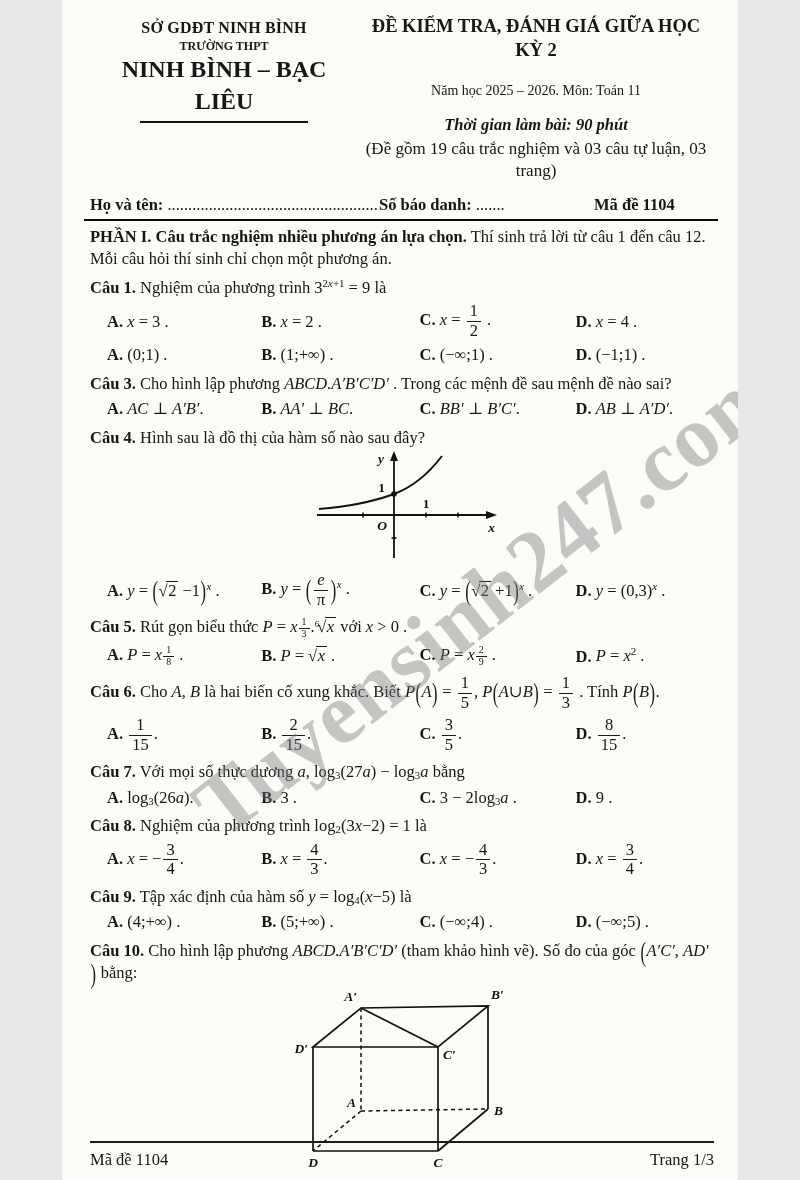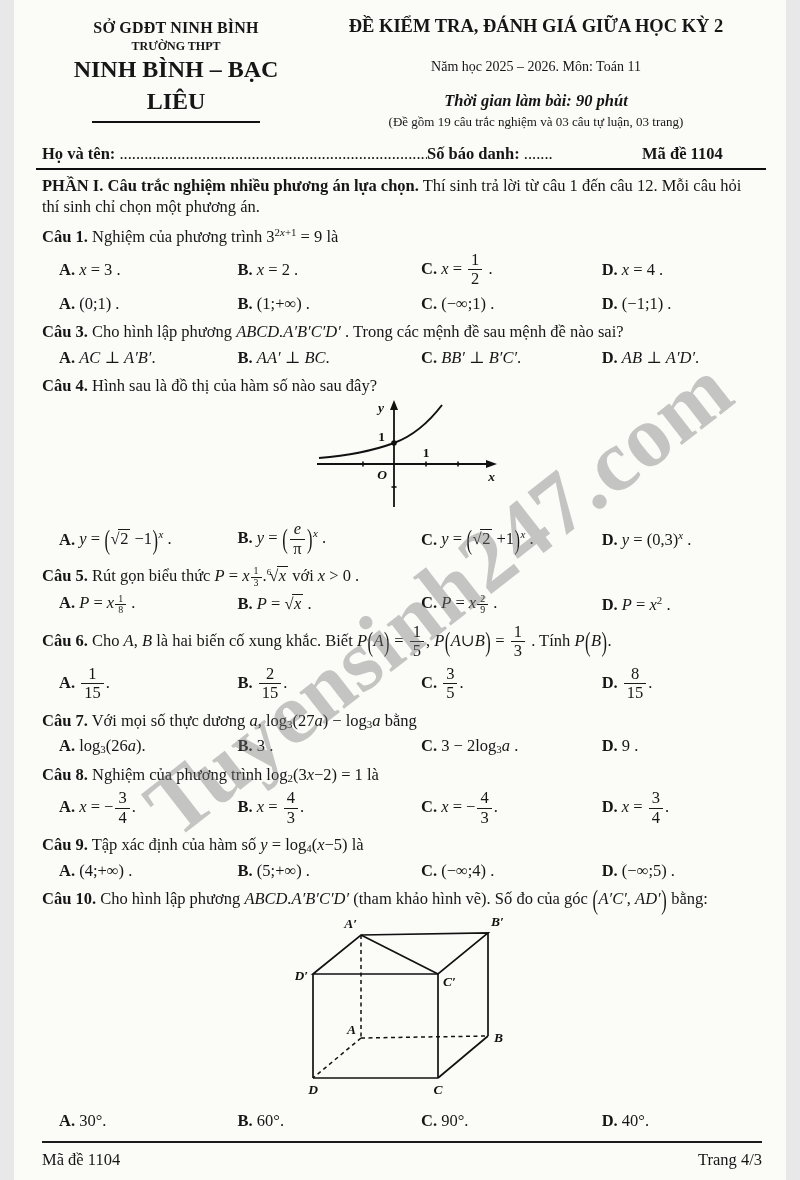--- a/index.html
+++ b/index.html
@@ -1,32 +1,32 @@
 <!DOCTYPE html>
 <html><head>
 <meta charset="utf-8">
 <style>
   html,body{margin:0;padding:0;background:#e8e8e8;}
-  .page{position:relative;width:772px;height:1180px;margin:0 auto;background:#fbfbf8;
+  .page{position:relative;width:676px;height:1180px;margin:0 auto;background:#fbfbf8;
         font-family:"Liberation Serif","DejaVu Serif",serif;color:#161616;
         font-size:16.5px;line-height:1.3;overflow:hidden;box-sizing:border-box;
         padding:14px 24px 0 28px;}
   .b{font-weight:bold;}
   
   .header{display:flex;align-items:flex-start;}
   .org{width:268px;text-align:center;padding-top:4px;}
   .org1{font-size:16px;font-weight:600;letter-spacing:.2px;}
   .org2{font-size:12px;font-weight:bold;}
   .org3{font-size:24px;font-weight:bold;}
   .org-underline{width:168px;border-bottom:2.2px solid #111;margin:4px auto 0;}
   .exam{flex:1;text-align:center;}
   .ex1{font-size:18.5px;font-weight:bold;}
   .ex2{font-size:14px;font-weight:normal;margin-top:20px;}
   .ex3{font-size:16.5px;font-weight:bold;font-style:italic;margin-top:14px;}
-  .ex4{font-size:13px;margin-top:2px;}
+  .ex4{font-size:17px;margin-top:2px;}
   
   .info-row{display:flex;align-items:baseline;margin-top:12px;padding-bottom:4px;}
   .info-name{flex:1;white-space:nowrap;overflow:hidden;}
   .info-sbd{width:215px;white-space:nowrap;}
   .info-code{width:120px;font-weight:bold;text-align:left;}
   .rule{border-top:2.6px solid #0d0d0d;margin:0 -4px 0 -6px;}
   
   .intro{margin:5px 0 2px;}
   
   .q-line{margin-top:7px;}
@@ -270,17 +270,17 @@
           <div class="option"><span class="o-label">A. </span><span>30°.</span></div>
           <div class="option"><span class="o-label">B. </span><span>60°.</span></div>
           <div class="option"><span class="o-label">C. </span><span>90°.</span></div>
           <div class="option"><span class="o-label">D. </span><span>40°.</span></div>
         </div>
       </div>
     </div>
 
   <div class="footer">
     <span>Mã đề 1104</span>
-    <span>Trang 4/3</span>
+    <span>Trang 1/3</span>
   </div>
 
   <div class="watermark" style="color: rgba(118, 118, 118, 0.42);">Tuyensinh247.com</div>
 </div>
 
 </body></html>

